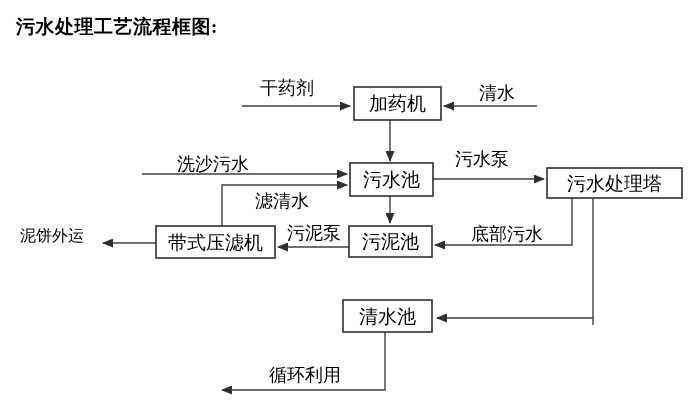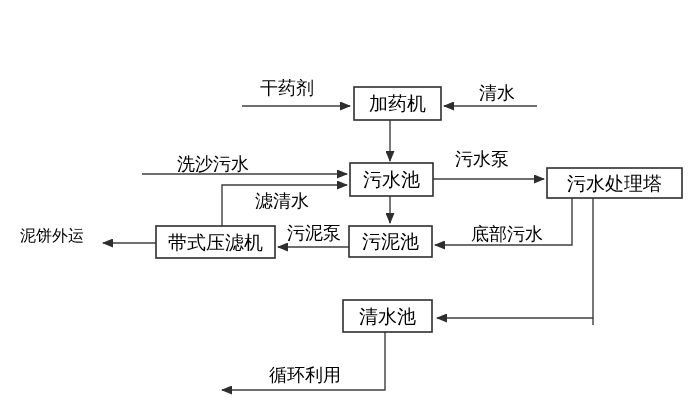--- a/index.html
+++ b/index.html
@@ -54,20 +54,21 @@
   }
   .edge-label.small {
     font-size: 16px;
   }
 </style>
 </head>
 <body>
 
 <div class="canvas">
 
+  <div class="doc-title">污水处理工艺流程框图:</div>
 
   <svg class="flow" width="700" height="420" viewBox="0 0 700 420">
 
     <defs>
       <marker id="arrow" markerUnits="userSpaceOnUse" markerWidth="11" markerHeight="9" refX="10" refY="4.5" orient="auto">
         <polygon points="0 0, 11 4.5, 0 9" fill="#2e2e2e"></polygon>
       </marker>
     </defs>
 
     <path class="edge" d="M242,106 L350,106" marker-end="url(#arrow)"></path>

